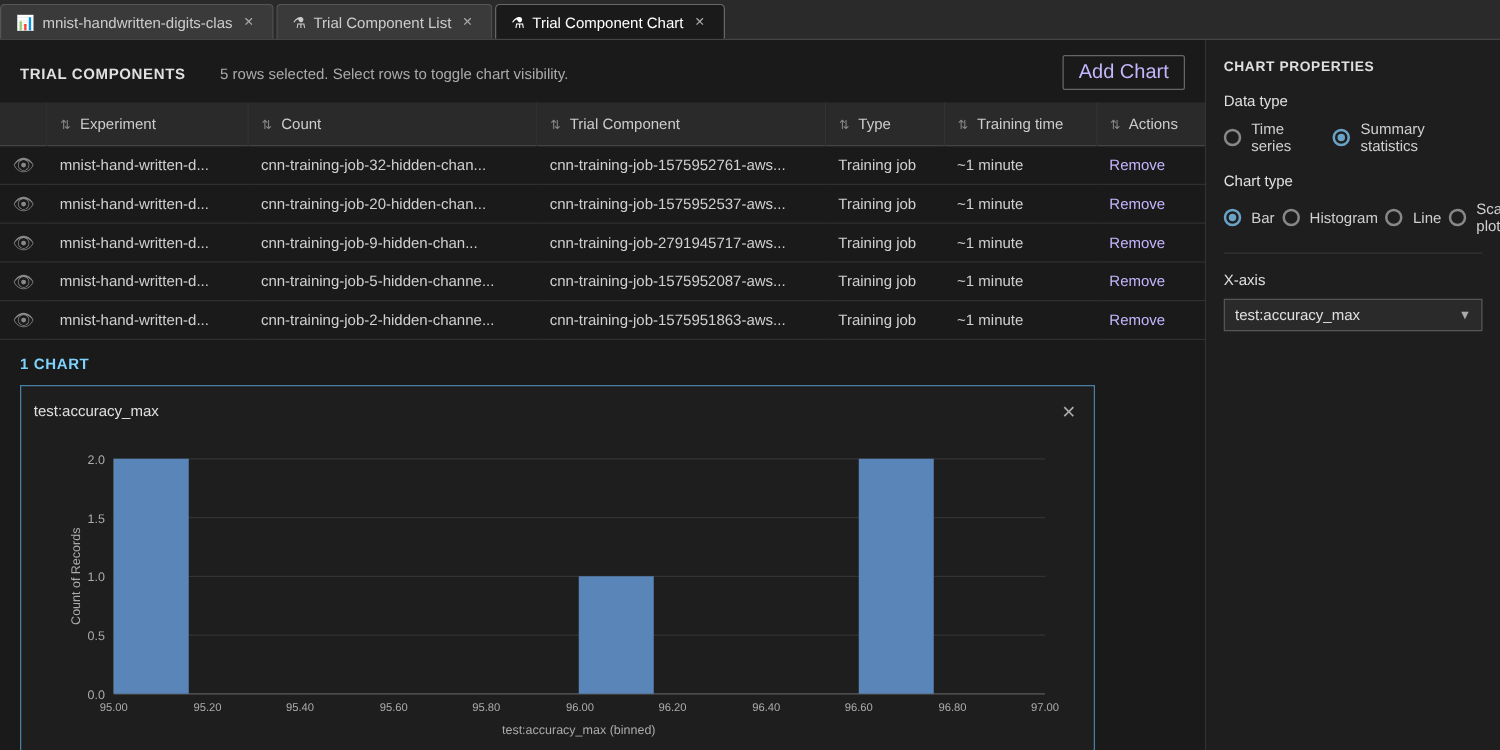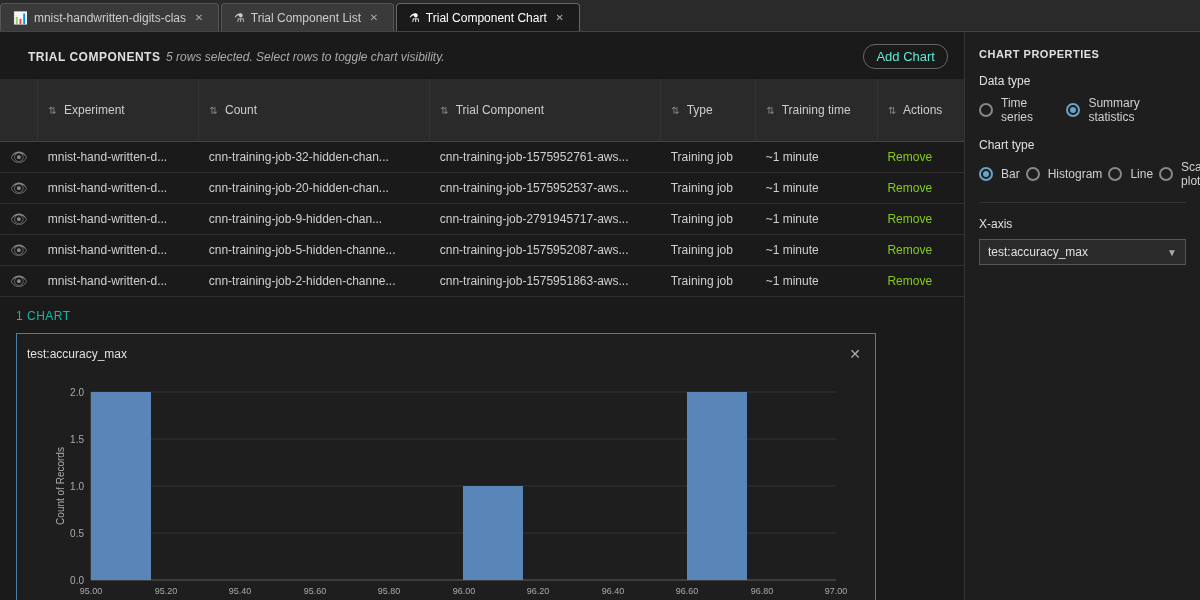--- a/index.html
+++ b/index.html
@@ -83,54 +83,52 @@
       justify-content: space-between;
       padding: 12px 16px 10px 16px;
       flex-shrink: 0;
     }
     .section-title {
       font-weight: bold;
       font-size: 12px;
       color: #e0e0e0;
       text-transform: uppercase;
       letter-spacing: 0.5px;
-      margin-left: 12px;
     }
     .section-subtitle {
       font-size: 12px;
       color: #aaa;
-      margin-left: 2px;
-      font-style: italic;
+      margin-left: 24px;
     }
 
     .add-chart-btn {
       background: transparent;
       border: 1px solid #666;
-      color: #5eead4;
+      color: #c4b5fd;
       padding: 4px 12px;
       cursor: pointer;
-      border-radius: 12px;
-      font-size: 13px;
+      border-radius: 2px;
+      font-size: 16px;
     }
 
     
     .table-container {
       flex-shrink: 0;
     }
     table {
       width: 100%;
       border-collapse: collapse;
       font-size: 12px;
     }
     thead tr {
       background: #2a2a2a;
       border-bottom: 1px solid #444;
     }
     thead th {
-      padding: 24px 10px;
+      padding: 10px 10px;
       text-align: left;
       color: #ccc;
       font-weight: normal;
       white-space: nowrap;
       border-right: 1px solid #333;
       cursor: pointer;
     }
     thead th:last-child { border-right: none; }
     thead th .sort-arrows {
       font-size: 10px;
@@ -147,34 +145,34 @@
       overflow: hidden;
       text-overflow: ellipsis;
       max-width: 200px;
     }
     .eye-icon {
       color: #888;
       cursor: pointer;
       font-size: 14px;
     }
     .remove-link {
-      color: #84cc16;
+      color: #c4b5fd;
       cursor: pointer;
       text-decoration: none;
     }
 
     
     .chart-section {
       padding: 12px 16px;
       flex: 1;
     }
     .chart-count-label {
       font-size: 12px;
-      font-weight: normal;
-      color: #14b8a6;
+      font-weight: bold;
+      color: #7dd3fc;
       text-transform: uppercase;
       letter-spacing: 0.5px;
       margin-bottom: 10px;
     }
     .chart-box {
       border: 1px solid #4a7fa5;
       background: #1e1e1e;
       padding: 10px;
       position: relative;
       width: 860px;

